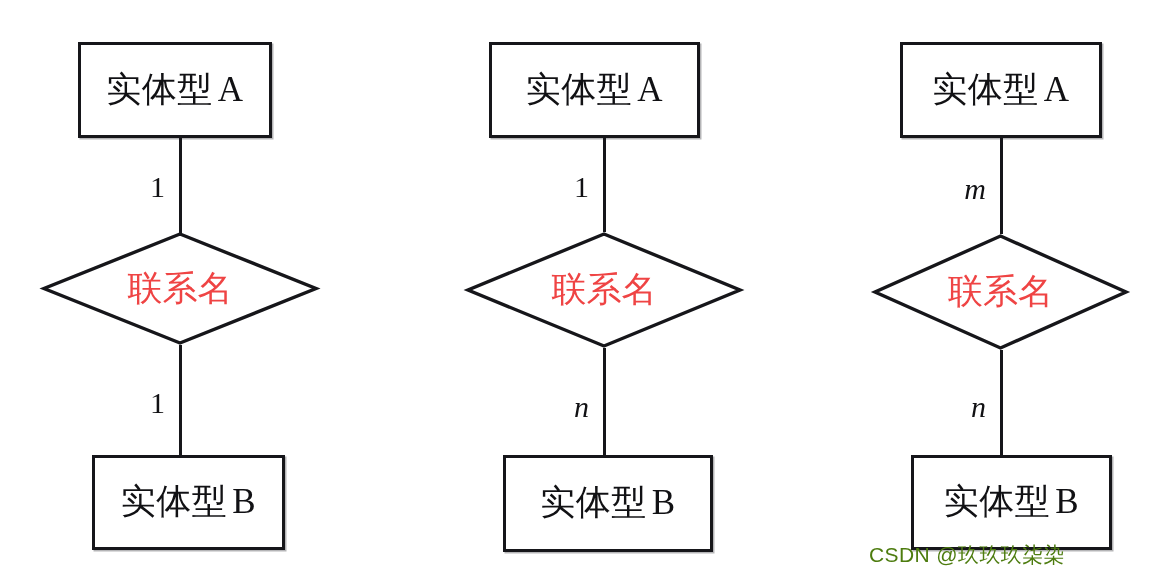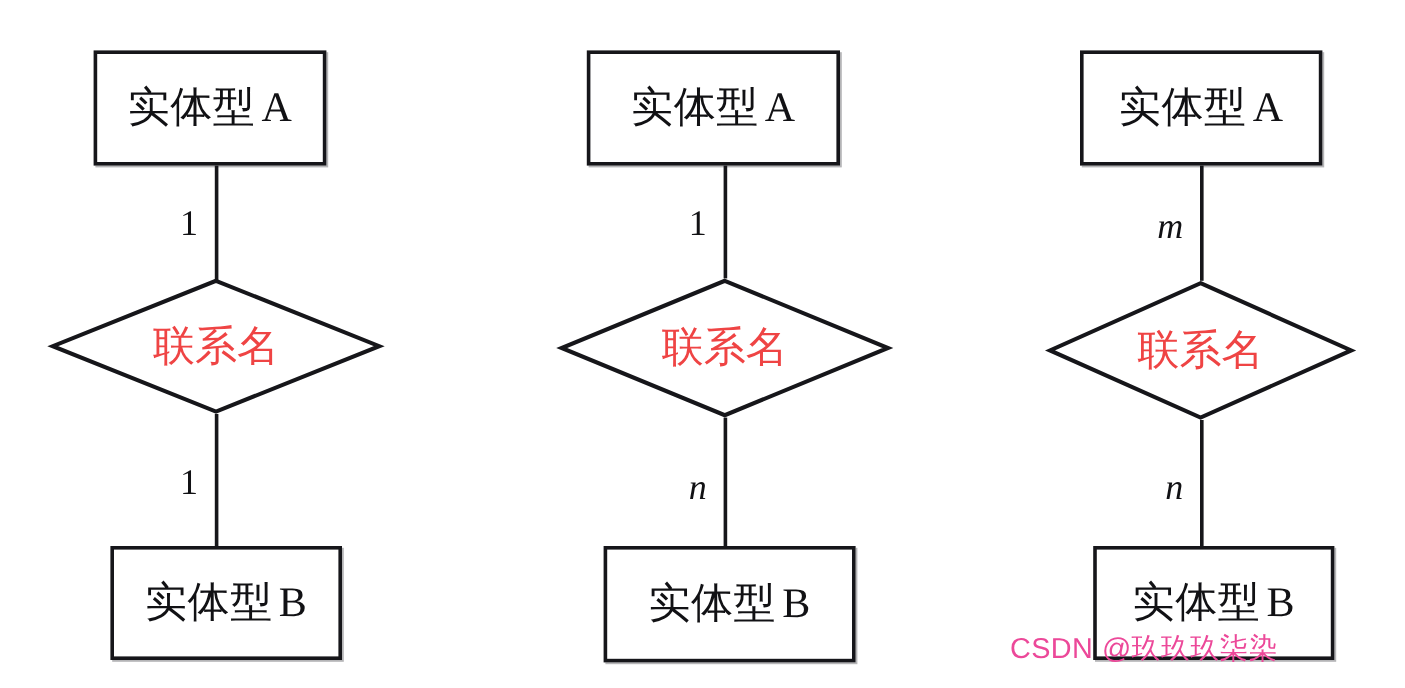--- a/index.html
+++ b/index.html
@@ -89,25 +89,25 @@
     text-align: right;
   }
   .cardinality.italic {
     font-style: italic;
   }
 
   
   #watermark {
     position: absolute;
     right: 13px;
-    bottom: 20px;
+    bottom: 8px;
     font-family: "Liberation Sans", "DejaVu Sans", sans-serif;
-    font-size: 24px;
+    font-size: 21px;
     line-height: 1;
-    color: #ec4899;
+    color: #4d7c0f;
     white-space: nowrap;
     letter-spacing: 0.4px;
     user-select: none;
   }
 </style>
 </head>
 <body>
 
 <div id="stage">
 

